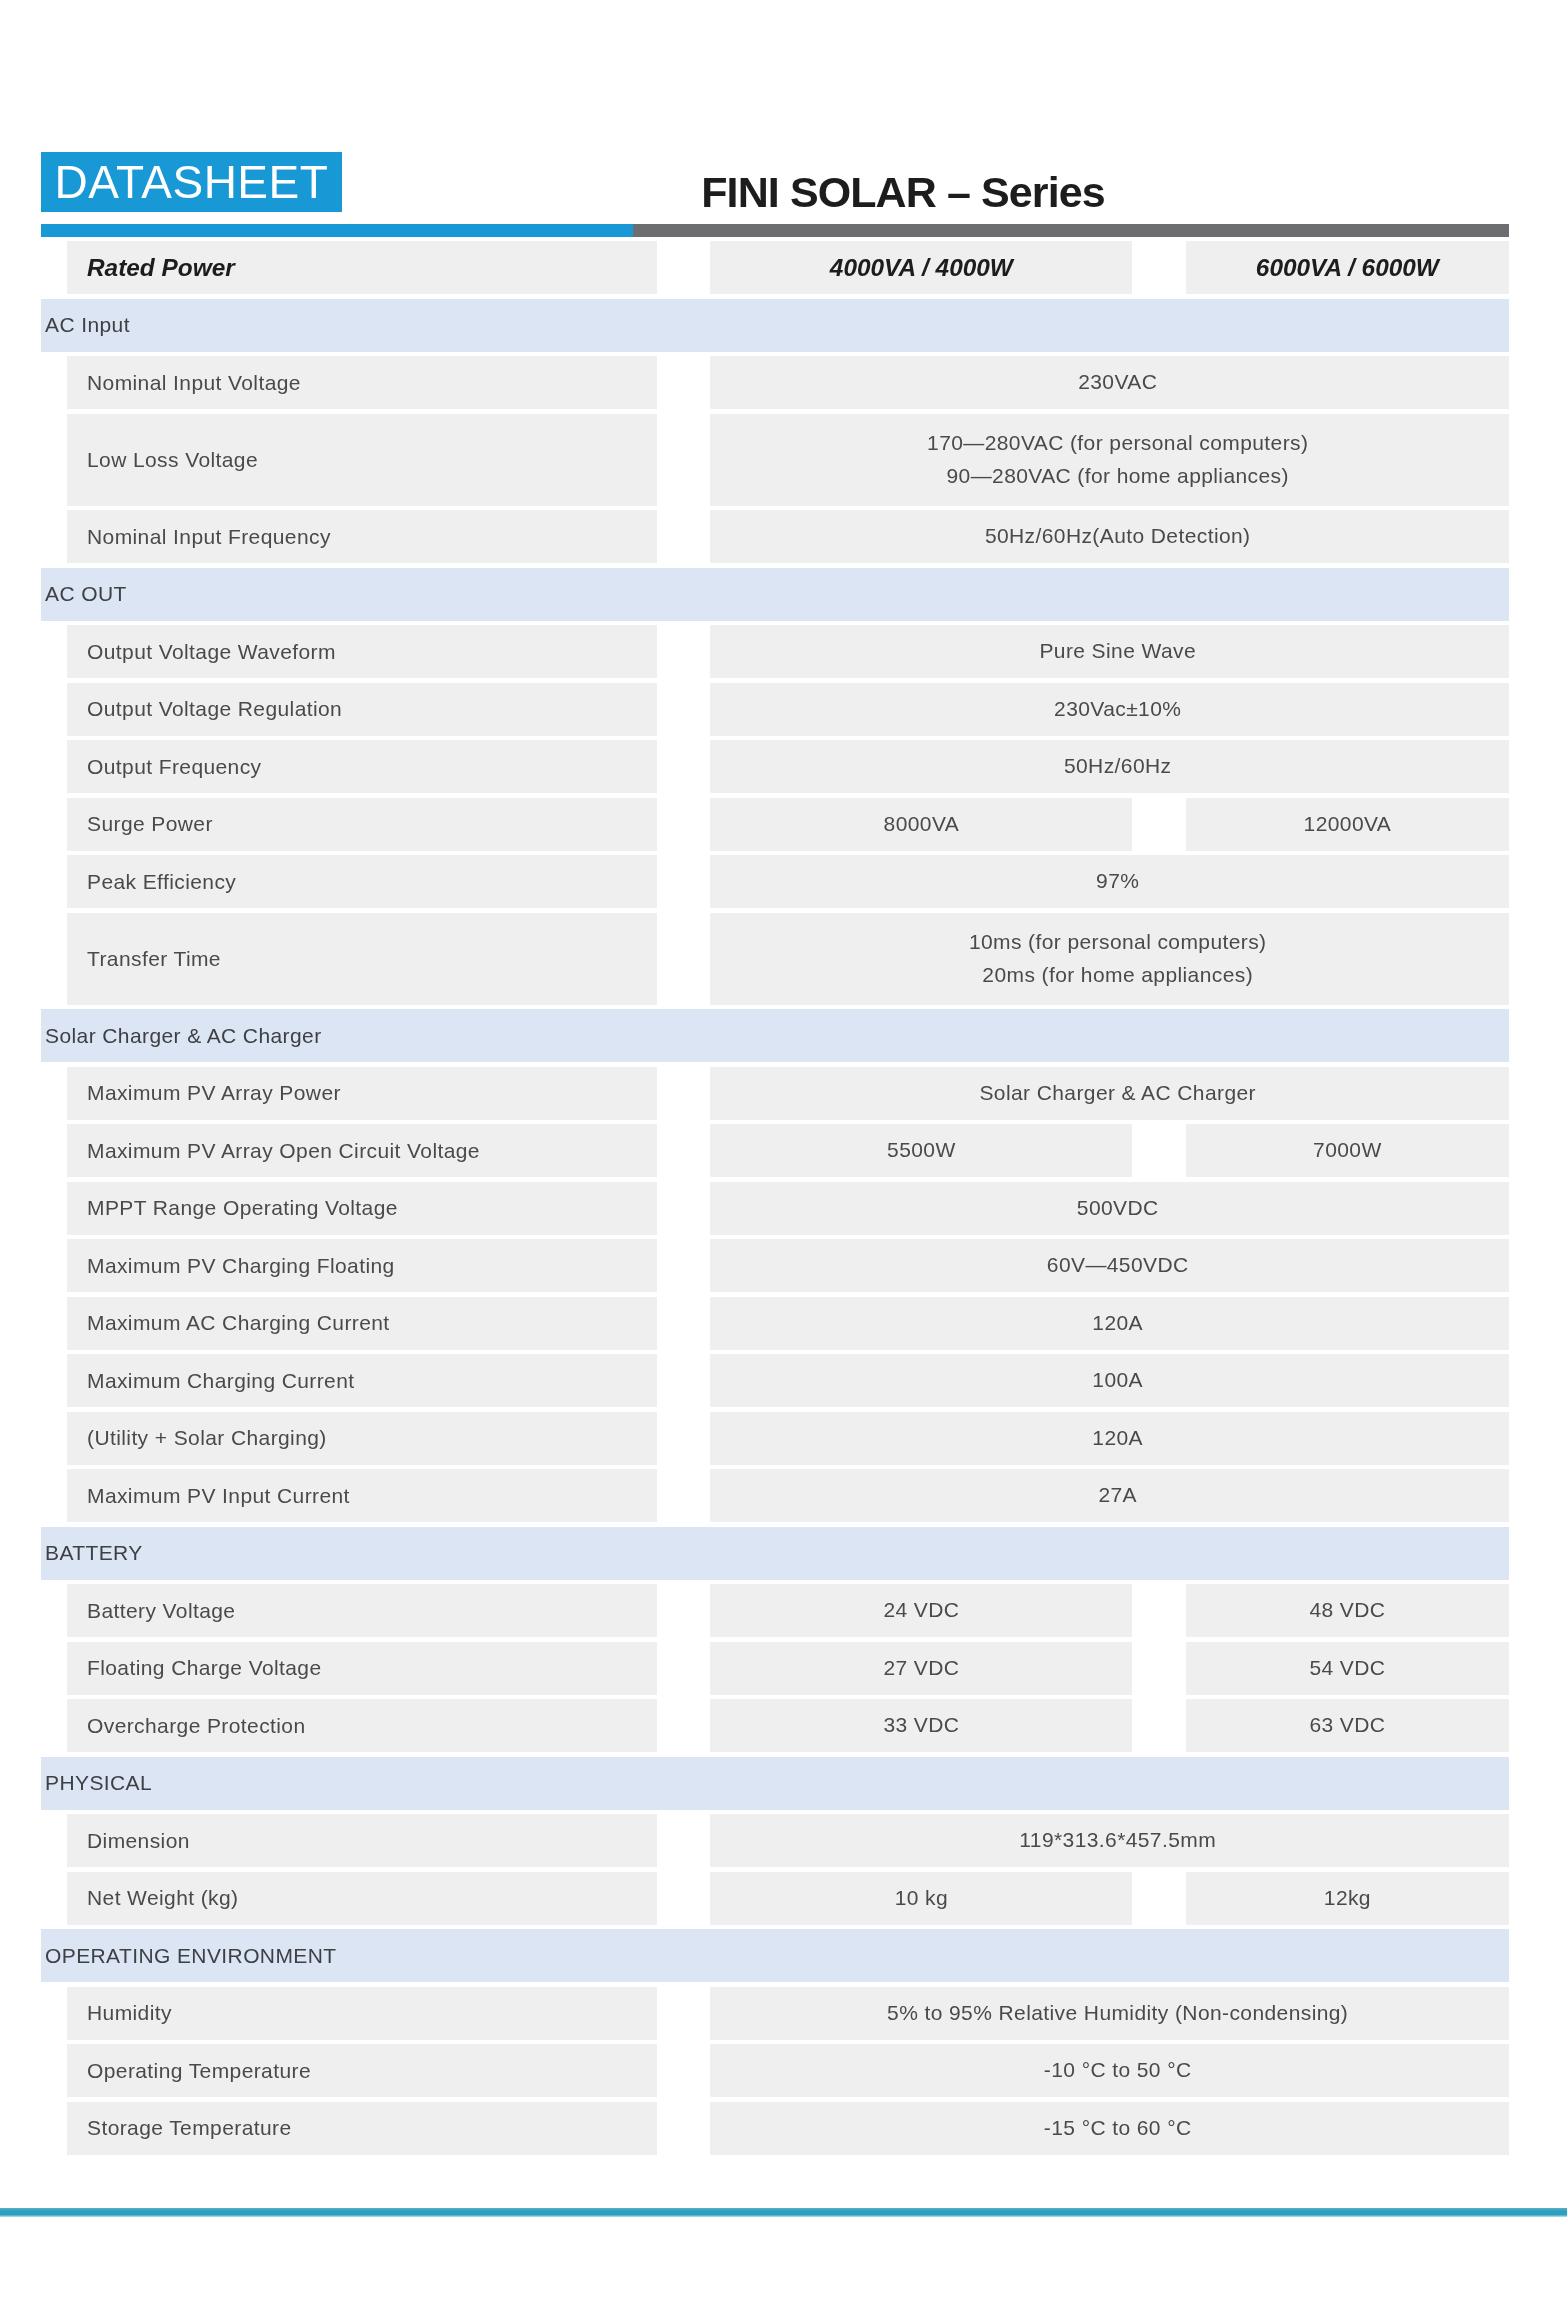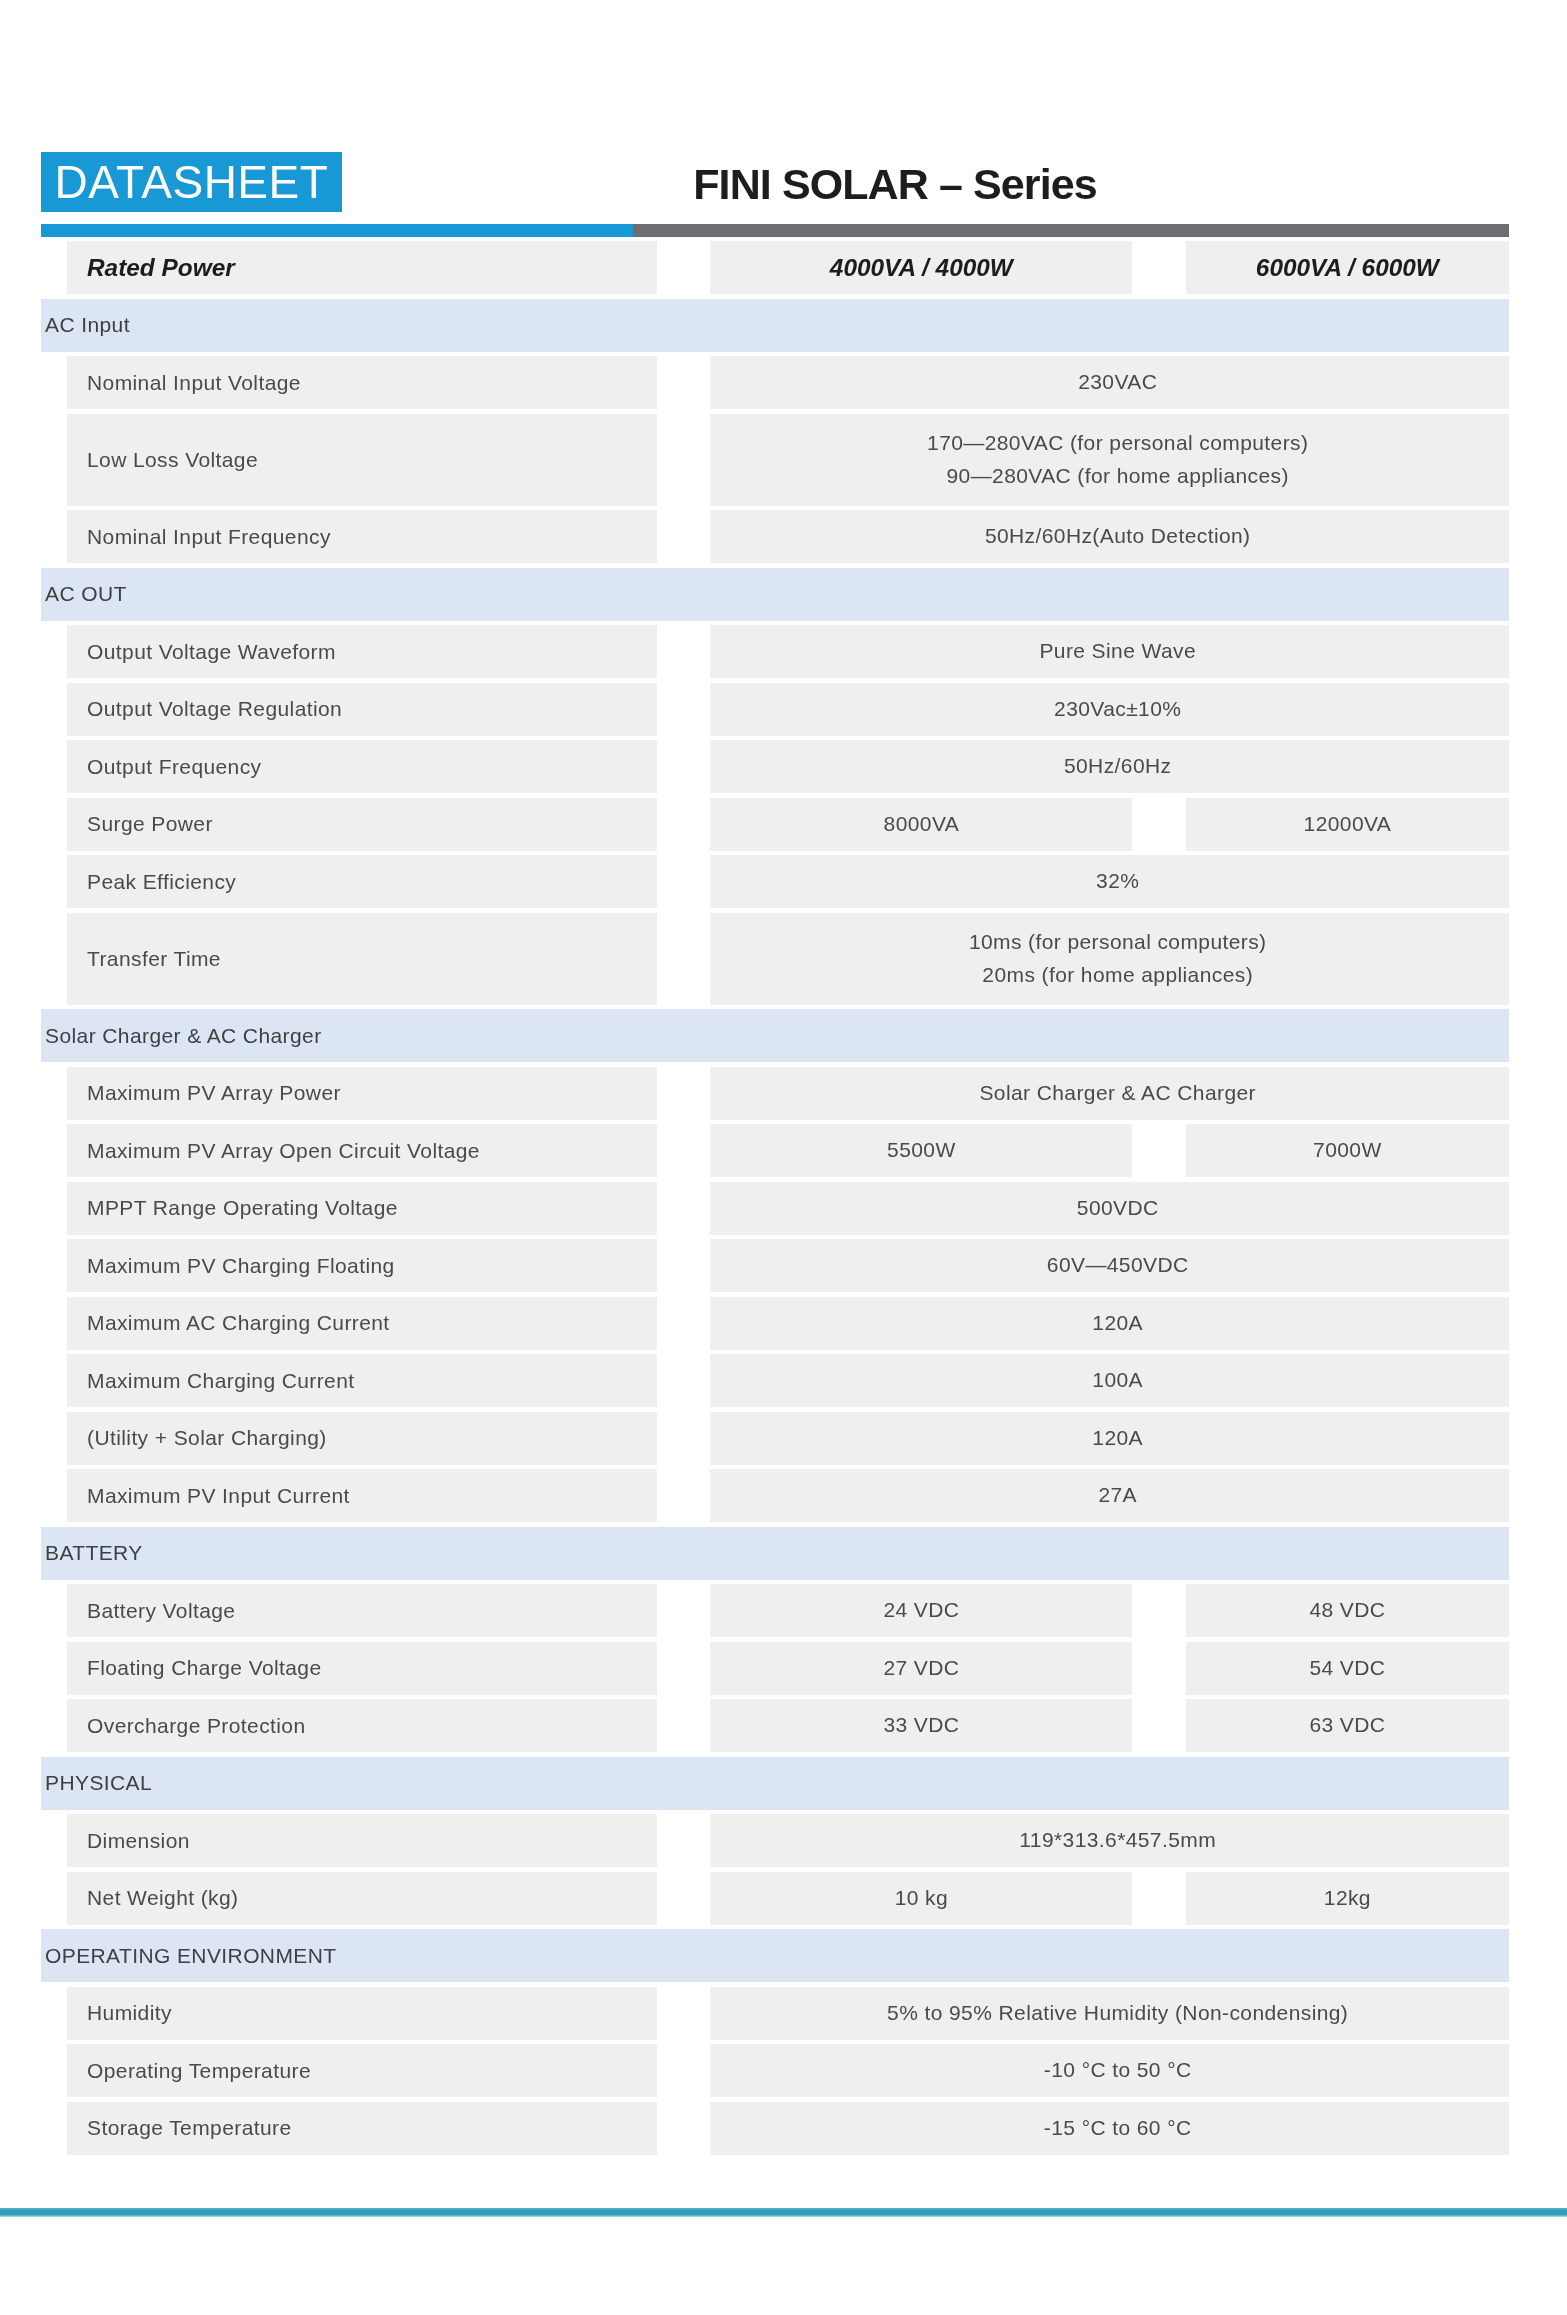--- a/index.html
+++ b/index.html
@@ -36,21 +36,21 @@
   .doc-title {
     position: absolute;
     left: 891px;
     top: 156px;
     transform: translateX(-50%);
     font-size: 43px;
     font-weight: bold;
     color: #1d1d1f;
     letter-spacing: -0.9px;
     white-space: nowrap;
-    margin: 4px;
+    margin: 12px;
   }
   
   .divider-bar {
     position: absolute;
     left: 41px;
     top: 224px;
     width: 1468px;
     height: 12.7px;
     display: flex;
   }
@@ -169,21 +169,21 @@
           <div class="cell value-cell span">230Vac±10%</div>
         </div><div class="row span">
           <div class="cell label-cell">Output Frequency</div>
           <div class="cell value-cell span">50Hz/60Hz</div>
         </div><div class="row split">
           <div class="cell label-cell">Surge Power</div>
           <div class="cell value-cell col1">8000VA</div>
           <div class="cell value-cell col2">12000VA</div>
         </div><div class="row span">
           <div class="cell label-cell">Peak Efficiency</div>
-          <div class="cell value-cell span">32%</div>
+          <div class="cell value-cell span">97%</div>
         </div><div class="row span tall">
           <div class="cell label-cell">Transfer Time</div>
           <div class="cell value-cell span">10ms (for personal computers)
 20ms (for home appliances)</div>
         </div><div class="row section">
           <div class="cell section-cell">Solar Charger &amp; AC Charger</div>
         </div><div class="row span">
           <div class="cell label-cell">Maximum PV Array Power</div>
           <div class="cell value-cell span">Solar Charger &amp; AC Charger</div>
         </div><div class="row split">

